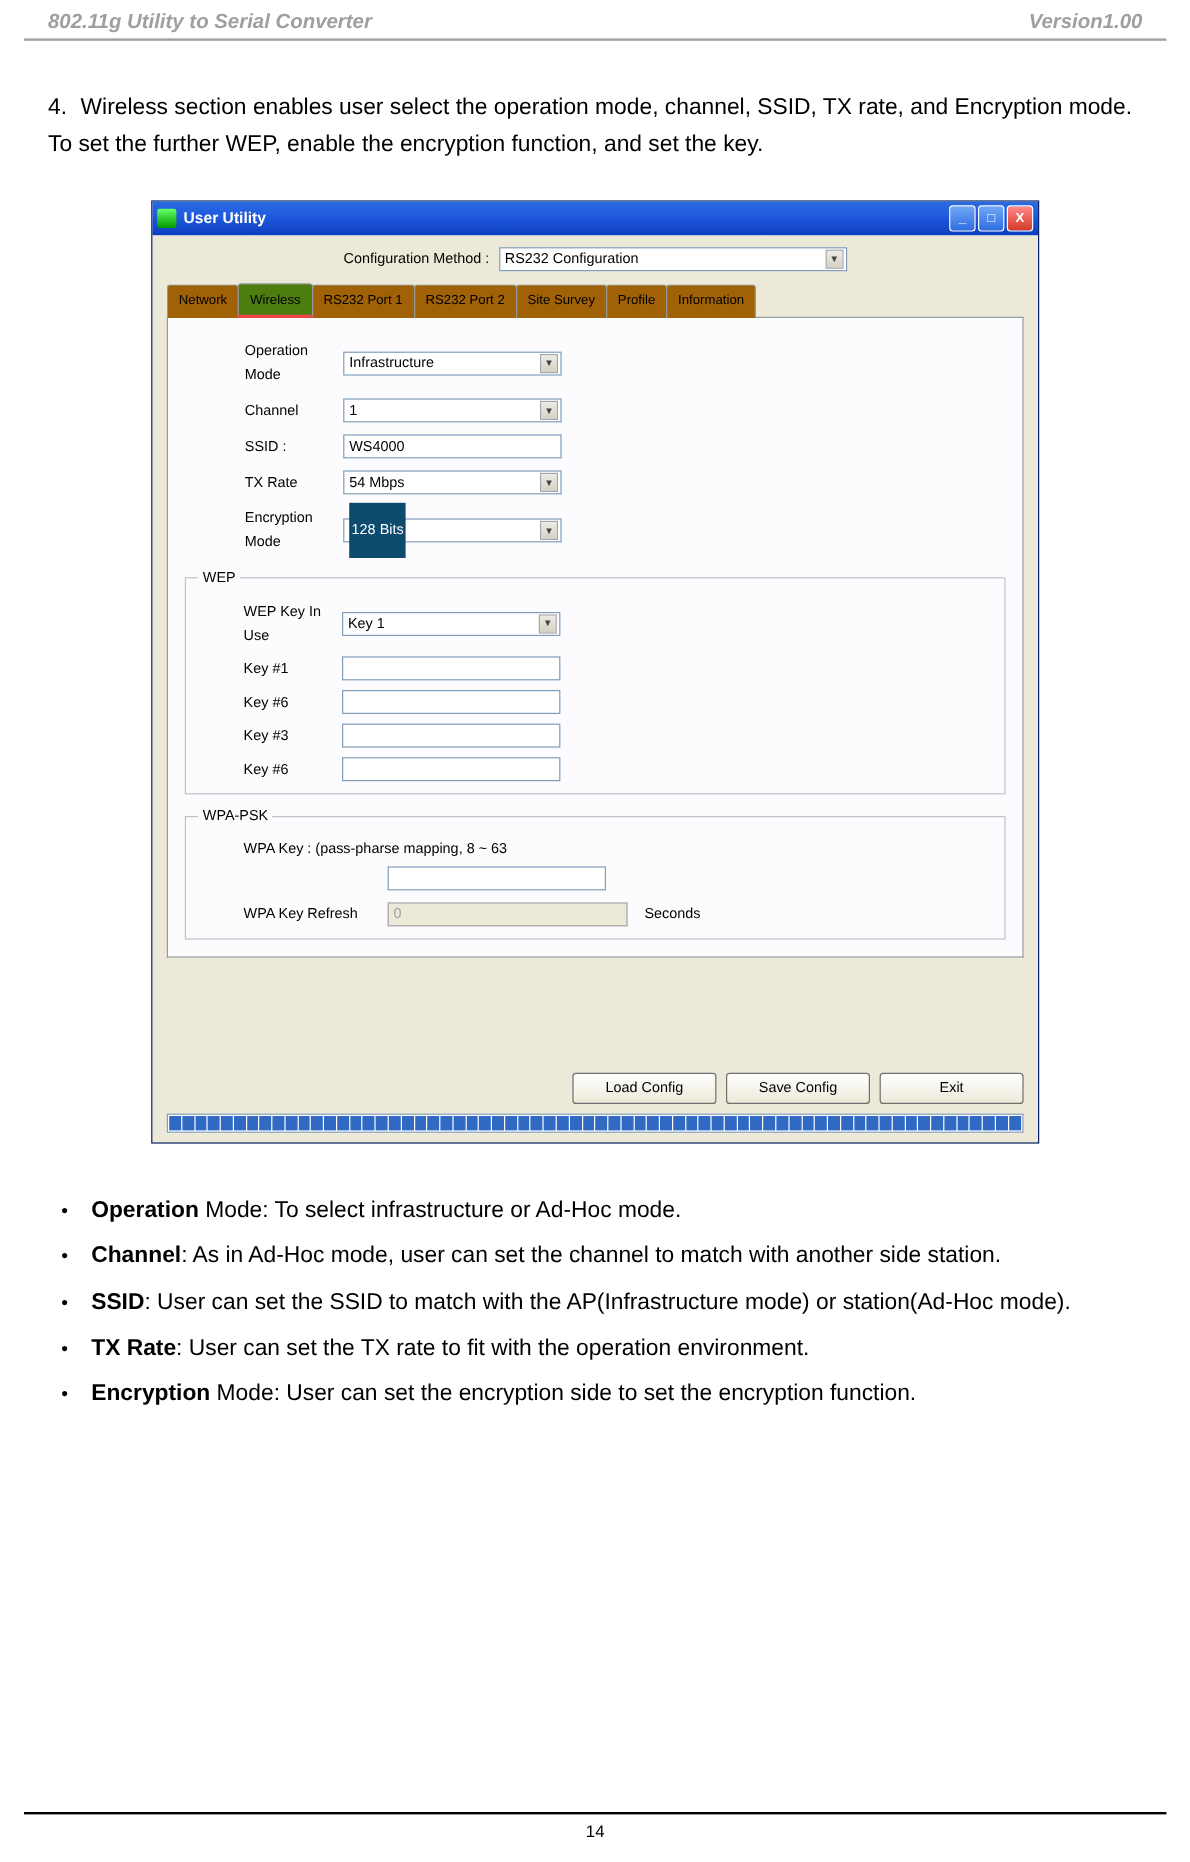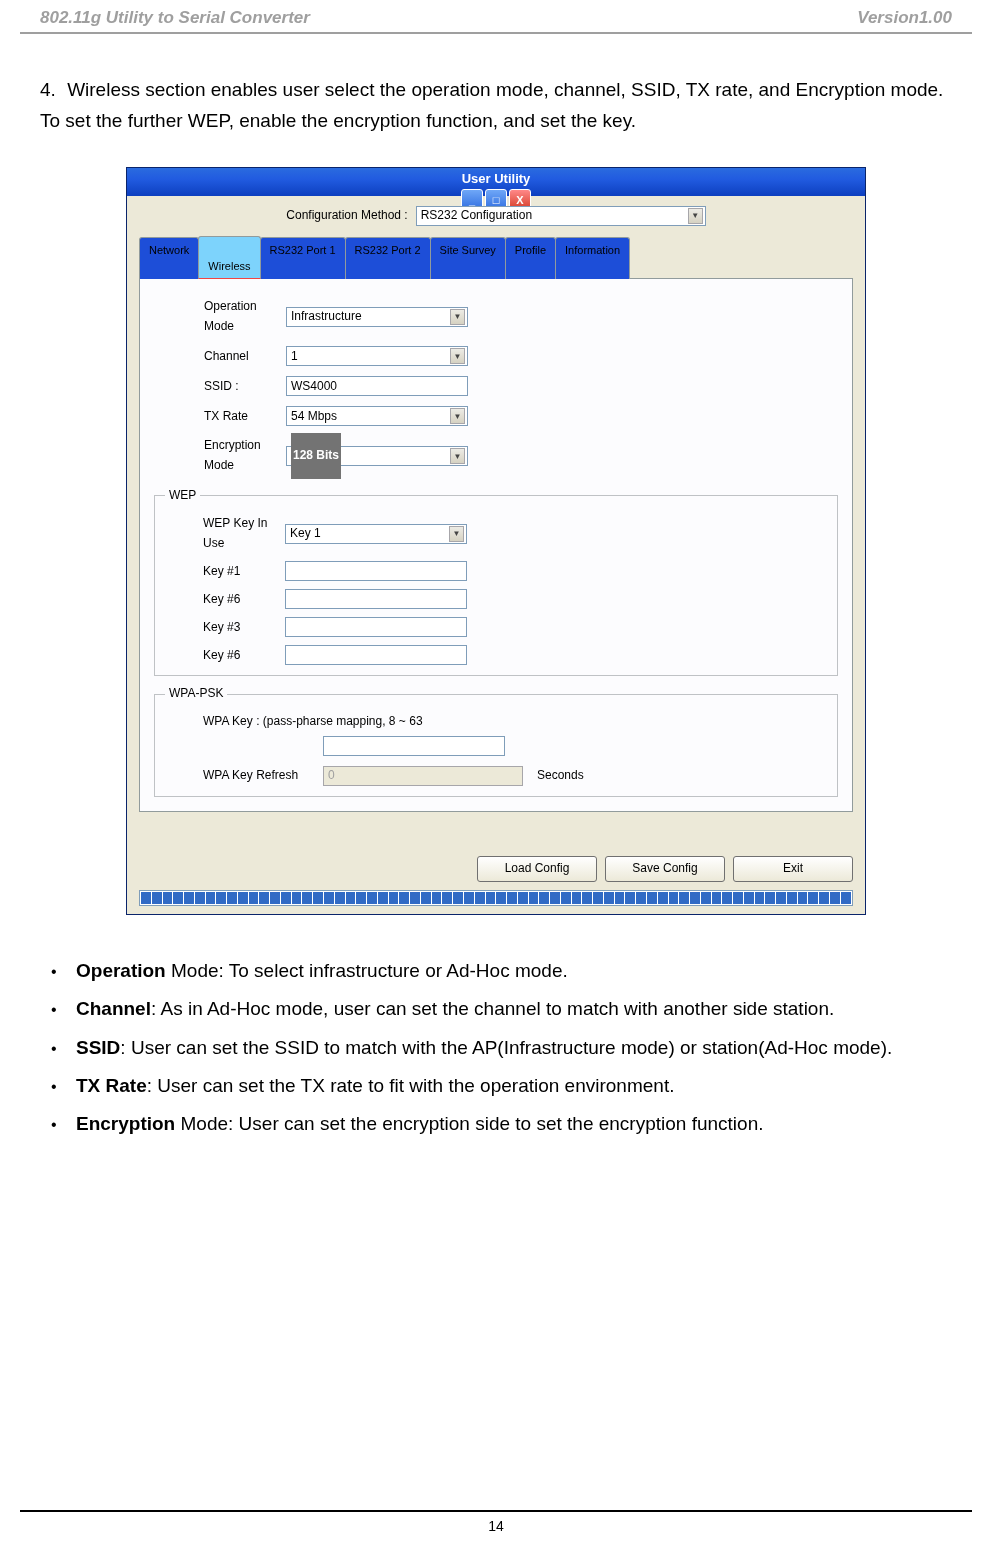--- a/index.html
+++ b/index.html
@@ -36,21 +36,20 @@
       font-size: 12px;
       color: #000;
     }
     .titlebar {
       height: 28px;
       background: linear-gradient(#2a6bdf, #215be0 40%, #0d3fbf);
       display: flex;
       align-items: center;
       padding: 0 4px;
       color: #fff;
-      flex-direction: column;
     }
     .titlebar-icon {
       width: 16px; height: 16px;
       background: linear-gradient(#6f6, #090);
       margin-right: 6px;
       border-radius: 2px;
     }
     .titlebar-text { flex: 1; font-weight: bold; font-size: 13px; font-family: Tahoma, sans-serif; }
     .win-btns { display: flex; gap: 2px; }
     .win-btn {
@@ -74,41 +73,41 @@
     .combo .arrow {
       width: 15px; height: 16px; margin-left: 4px;
       background: linear-gradient(#ecebe5,#d6d2c2);
       border: 1px solid #a7a6aa;
       display: flex; align-items: center; justify-content: center;
       font-size: 8px; color: #444;
     }
     .combo-wide { width: 290px; }
     .combo-mid { width: 182px; }
     .tabs { display: flex; border-bottom: 1px solid #919b9c; margin-top: 4px; font-family: Tahoma, sans-serif; font-size: 11px; }
-    .tab { padding: 3px 9px 3px; background: #1d4ed8; border: 1px solid #919b9c; border-bottom: none; margin-right: -1px; border-top-left-radius: 3px; border-top-right-radius: 3px; position: relative; top: 1px; }
-    .tab.active { background: #7dd3fc; top: 0; padding-top: 20px; z-index: 2; border-bottom: 1px solid #ef4444; margin-bottom: -1px; font-weight: normal; color: #000; }
+    .tab { padding: 3px 9px 3px; background: #a16207; border: 1px solid #919b9c; border-bottom: none; margin-right: -1px; border-top-left-radius: 3px; border-top-right-radius: 3px; position: relative; top: 1px; }
+    .tab.active { background: #4d7c0f; top: 0; padding-top: 4px; z-index: 2; border-bottom: 3px solid #ef4444; margin-bottom: -1px; font-weight: normal; color: #000; }
     .tab-pane {
       background: #fcfcfe; border: 1px solid #919b9c; border-top: none;
       padding: 18px 14px 14px; min-height: 520px;
       font-family: "MS Sans Serif", Tahoma, sans-serif;
     }
     .frow { display: flex; align-items: center; margin-bottom: 10px; }
     .flabel { width: 132px; font-size: 12px; padding-left: 50px; }
     .textin {
       background: #fff; border: 1px solid #7f9db9; height: 20px;
       width: 182px; padding: 0 4px; font-size: 12px; display: inline-flex; align-items: center;
     }
-    .sel-highlight { background: #737373; color: #fff; padding: 13px 2px; font-weight: bold; }
+    .sel-highlight { background: #0c4a6e; color: #fff; padding: 13px 2px; }
     fieldset { border: 1px solid #bfc2c5; margin: 8px 0 0; padding: 8px 10px 10px; }
     legend { font-size: 12px; padding: 0 4px; }
     .frow-inner { display: flex; align-items: center; margin-bottom: 8px; }
     .flabel-inner { width: 120px; font-size: 12px; padding-left: 38px; }
     .wpa-row { display: flex; align-items: center; font-size: 12px; }
     .wpa-refresh-in { background: #ece9d8; border: 1px solid #a7a6aa; height: 20px; width: 200px; padding: 0 4px; display: inline-flex; align-items: center; color: #a0a0a0; }
-    .bottom-btns { display: flex; justify-content: flex-end; gap: 8px; margin-top: 44px; }
+    .bottom-btns { display: flex; justify-content: flex-end; gap: 8px; margin-top: 96px; }
     .std-btn {
       width: 120px; height: 26px;
       background: linear-gradient(#fff,#ece9d8);
       border: 1px solid #707070; border-radius: 3px;
       font-size: 12px; font-family: Tahoma, sans-serif;
       display: flex; align-items: center; justify-content: center;
     }
     .progress {
       height: 16px; border: 1px solid #7f9db9; background: #fff;
       margin-top: 8px; display: flex; gap: 1px; padding: 1px;

